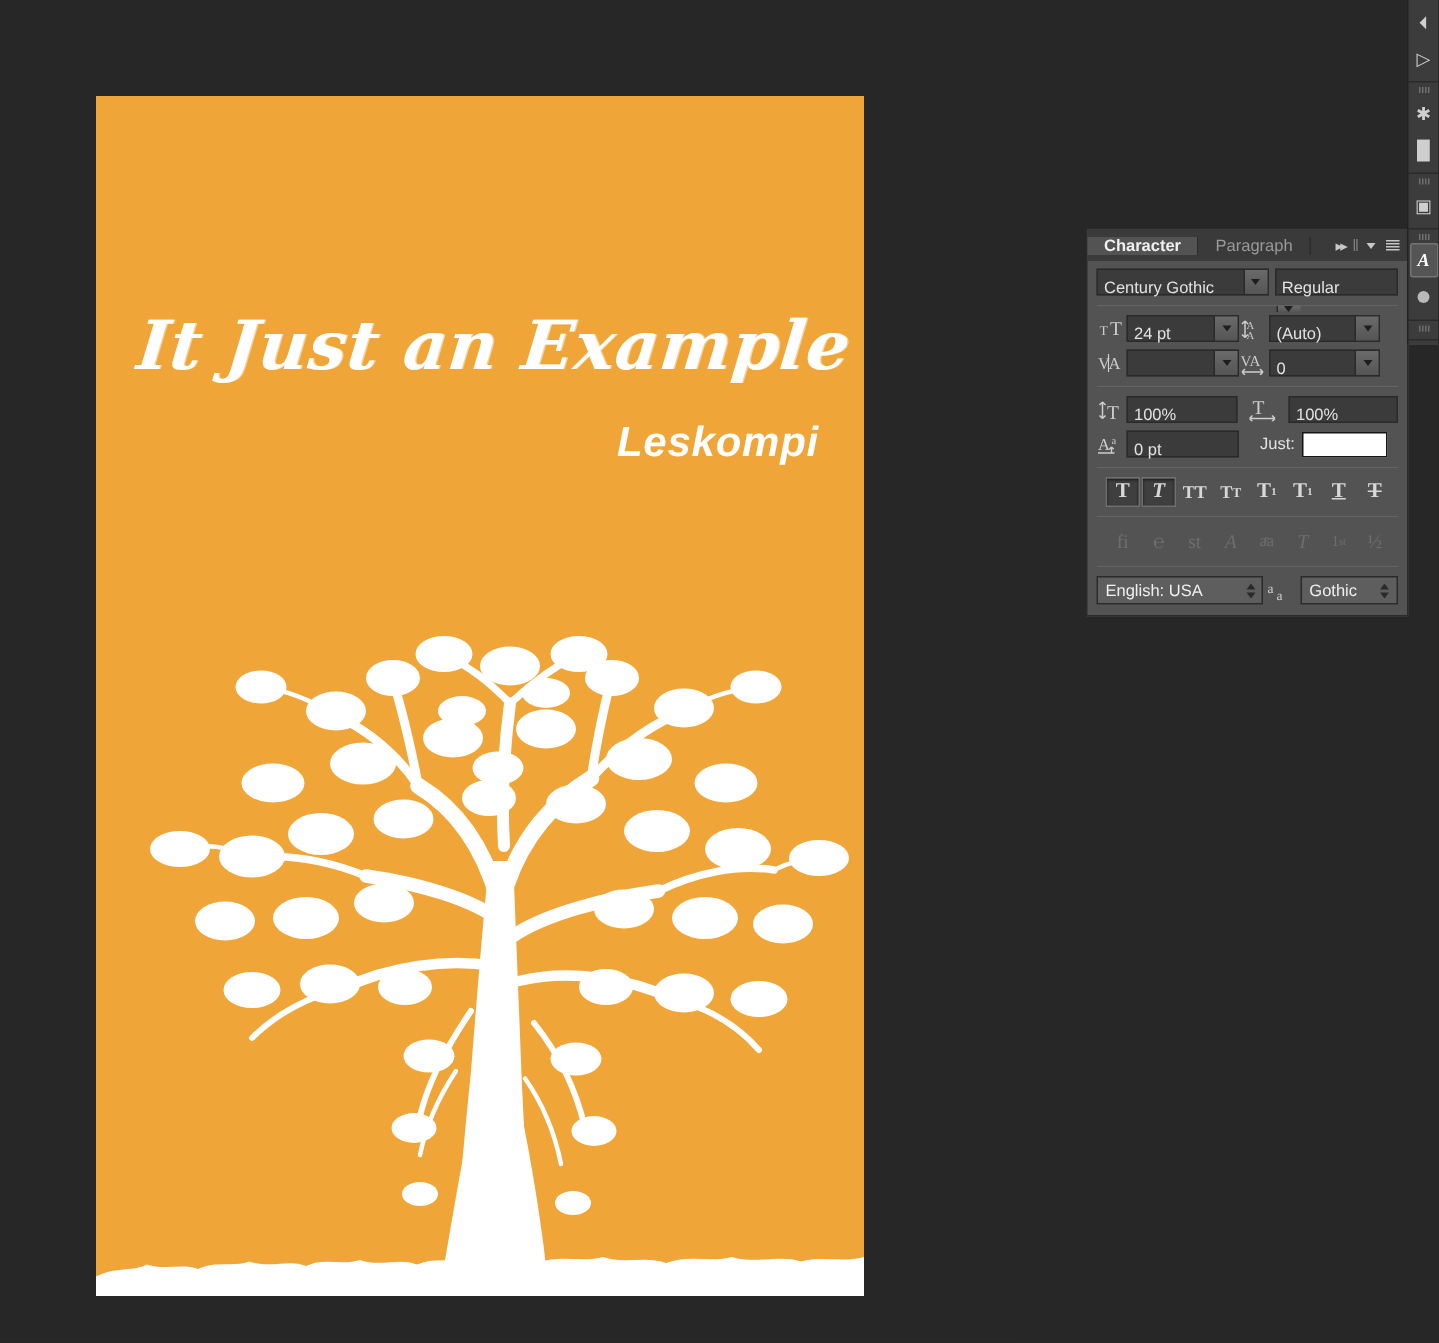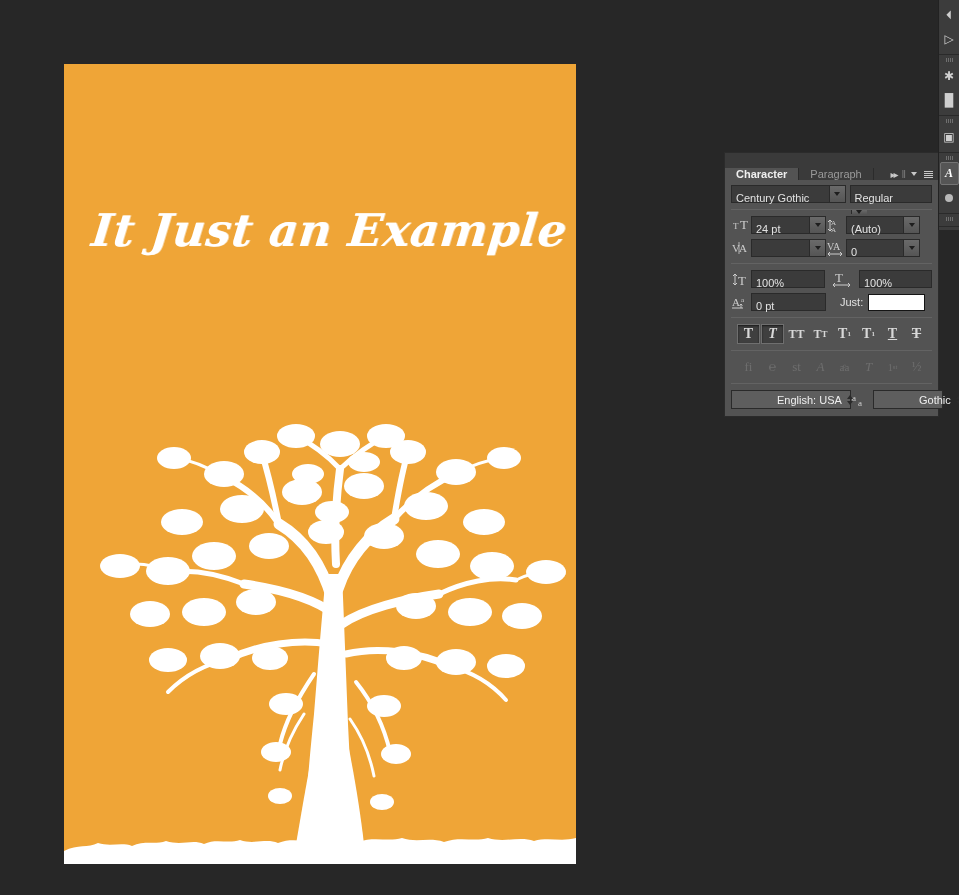--- a/index.html
+++ b/index.html
@@ -78,24 +78,24 @@
     width: 215px;
     background: #535353;
     border: 1px solid #2b2b2b;
     font-size: 11px;
     color: #d4d4d4;
     user-select: none;
   }
 
   .panel-tabbar {
     position: relative;
-    height: 27px;
+    height: 21px;
     background: #3a3a3a;
     display: flex;
-    align-items: flex-end;
+    align-items: center;
   }
   .panel-tab {
     padding: 0 11px;
     display: flex;
     align-items: center;
     font-size: 11px;
     color: #9a9a9a;
     background: #3a3a3a;
     border-right: 1px solid #2b2b2b;
     cursor: pointer;
@@ -250,21 +250,20 @@
     height: 19px;
   }
   .spin .val {
     flex: 1;
     display: flex;
     align-items: center;
     padding: 0 5px;
     color: #efefef;
     font-size: 11px;
     white-space: nowrap;
-    margin-left: 40px;
   }
   .spin .updown {
     width: 15px;
     display: flex;
     flex-direction: column;
     align-items: center;
     justify-content: center;
     gap: 2px;
     cursor: pointer;
   }
@@ -339,20 +338,21 @@
 </style>
 </head>
 <body>
 
 <div id="app">
 
   <div id="canvas-area">
 
     <div id="headline">It Just an Example</div>
 
+    <div id="subline">Leskompi</div>
 
     <div id="tree-art">
       <svg viewBox="0 0 512 450" preserveAspectRatio="none" aria-hidden="true">
         <g fill="#ffffff">
 
           <path d="M0 437 C14 430 24 434 34 429 C46 433 58 428 68 432 C80 426 92 431 102 427
                    C118 432 128 425 140 430 C152 424 164 430 176 426 C190 431 202 424 214 429
                    C228 423 240 429 252 425 C266 430 280 423 294 428 C310 422 324 428 338 424
                    C352 429 366 423 380 428 C396 422 410 428 424 424 C440 429 456 422 470 427
                    C484 423 498 428 512 424 L512 450 L0 450 Z"></path>

